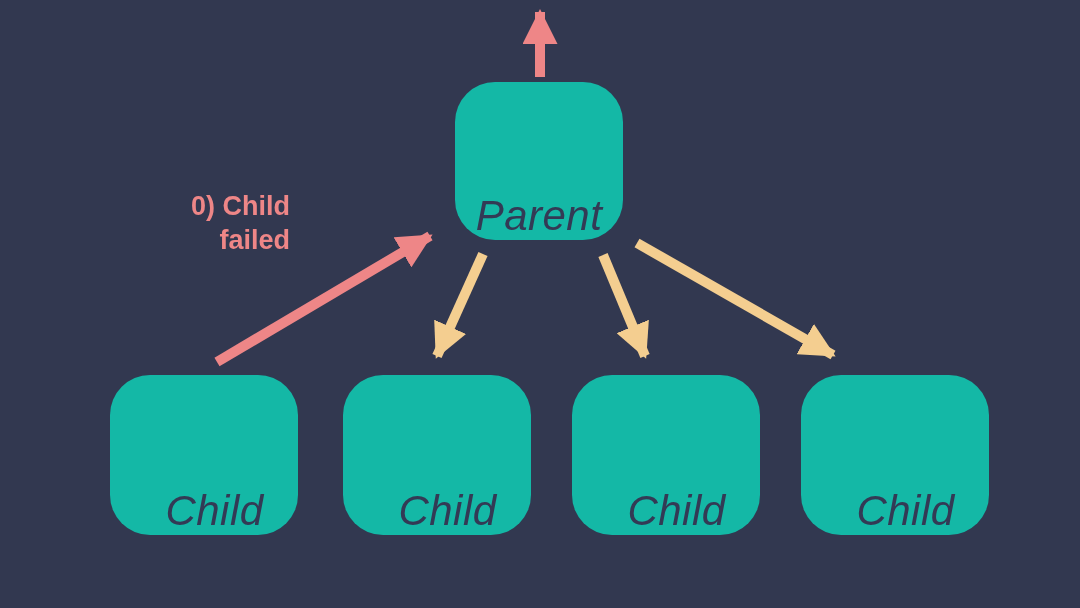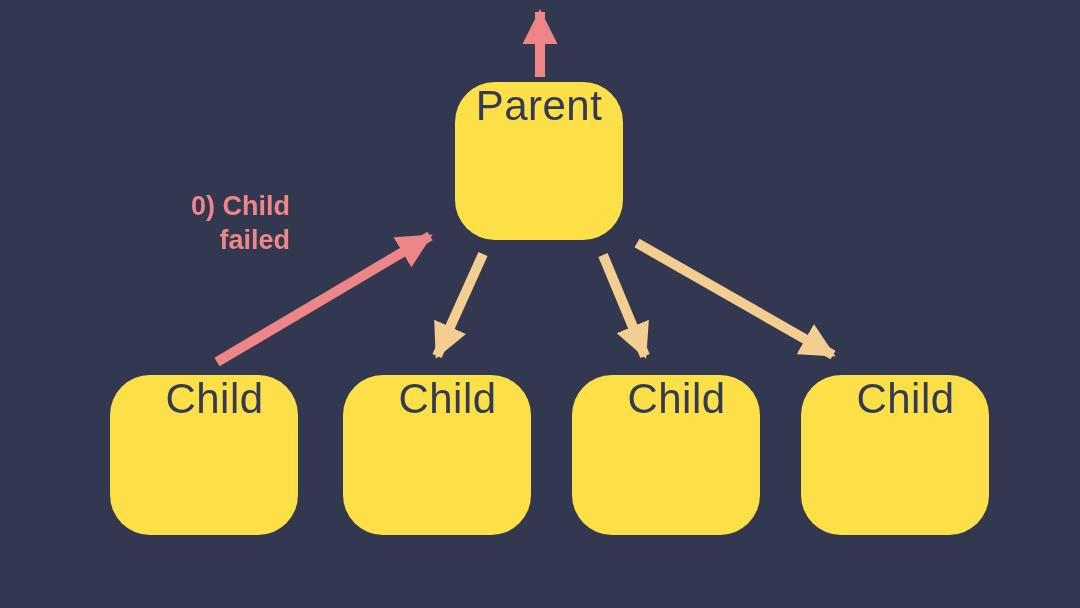--- a/index.html
+++ b/index.html
@@ -18,29 +18,30 @@
   .arrow-layer {
     position: absolute;
     left: 0;
     top: 0;
     width: 1080px;
     height: 608px;
     pointer-events: none;
   }
   .node {
     position: absolute;
-    background: #fde047;
+    background: #14b8a6;
     border-radius: 40px;
     display: flex;
-    align-items: flex-start;
+    align-items: flex-end;
     justify-content: center;
     color: #333A55;
     font-size: 42px;
     font-weight: 400;
     letter-spacing: 0.5px;
+    font-style: italic;
   }
   .node-parent {
     left: 455px;
     top: 82px;
     width: 168px;
     height: 158px;
   }
   .node-child {
     top: 375px;
     width: 167px;

